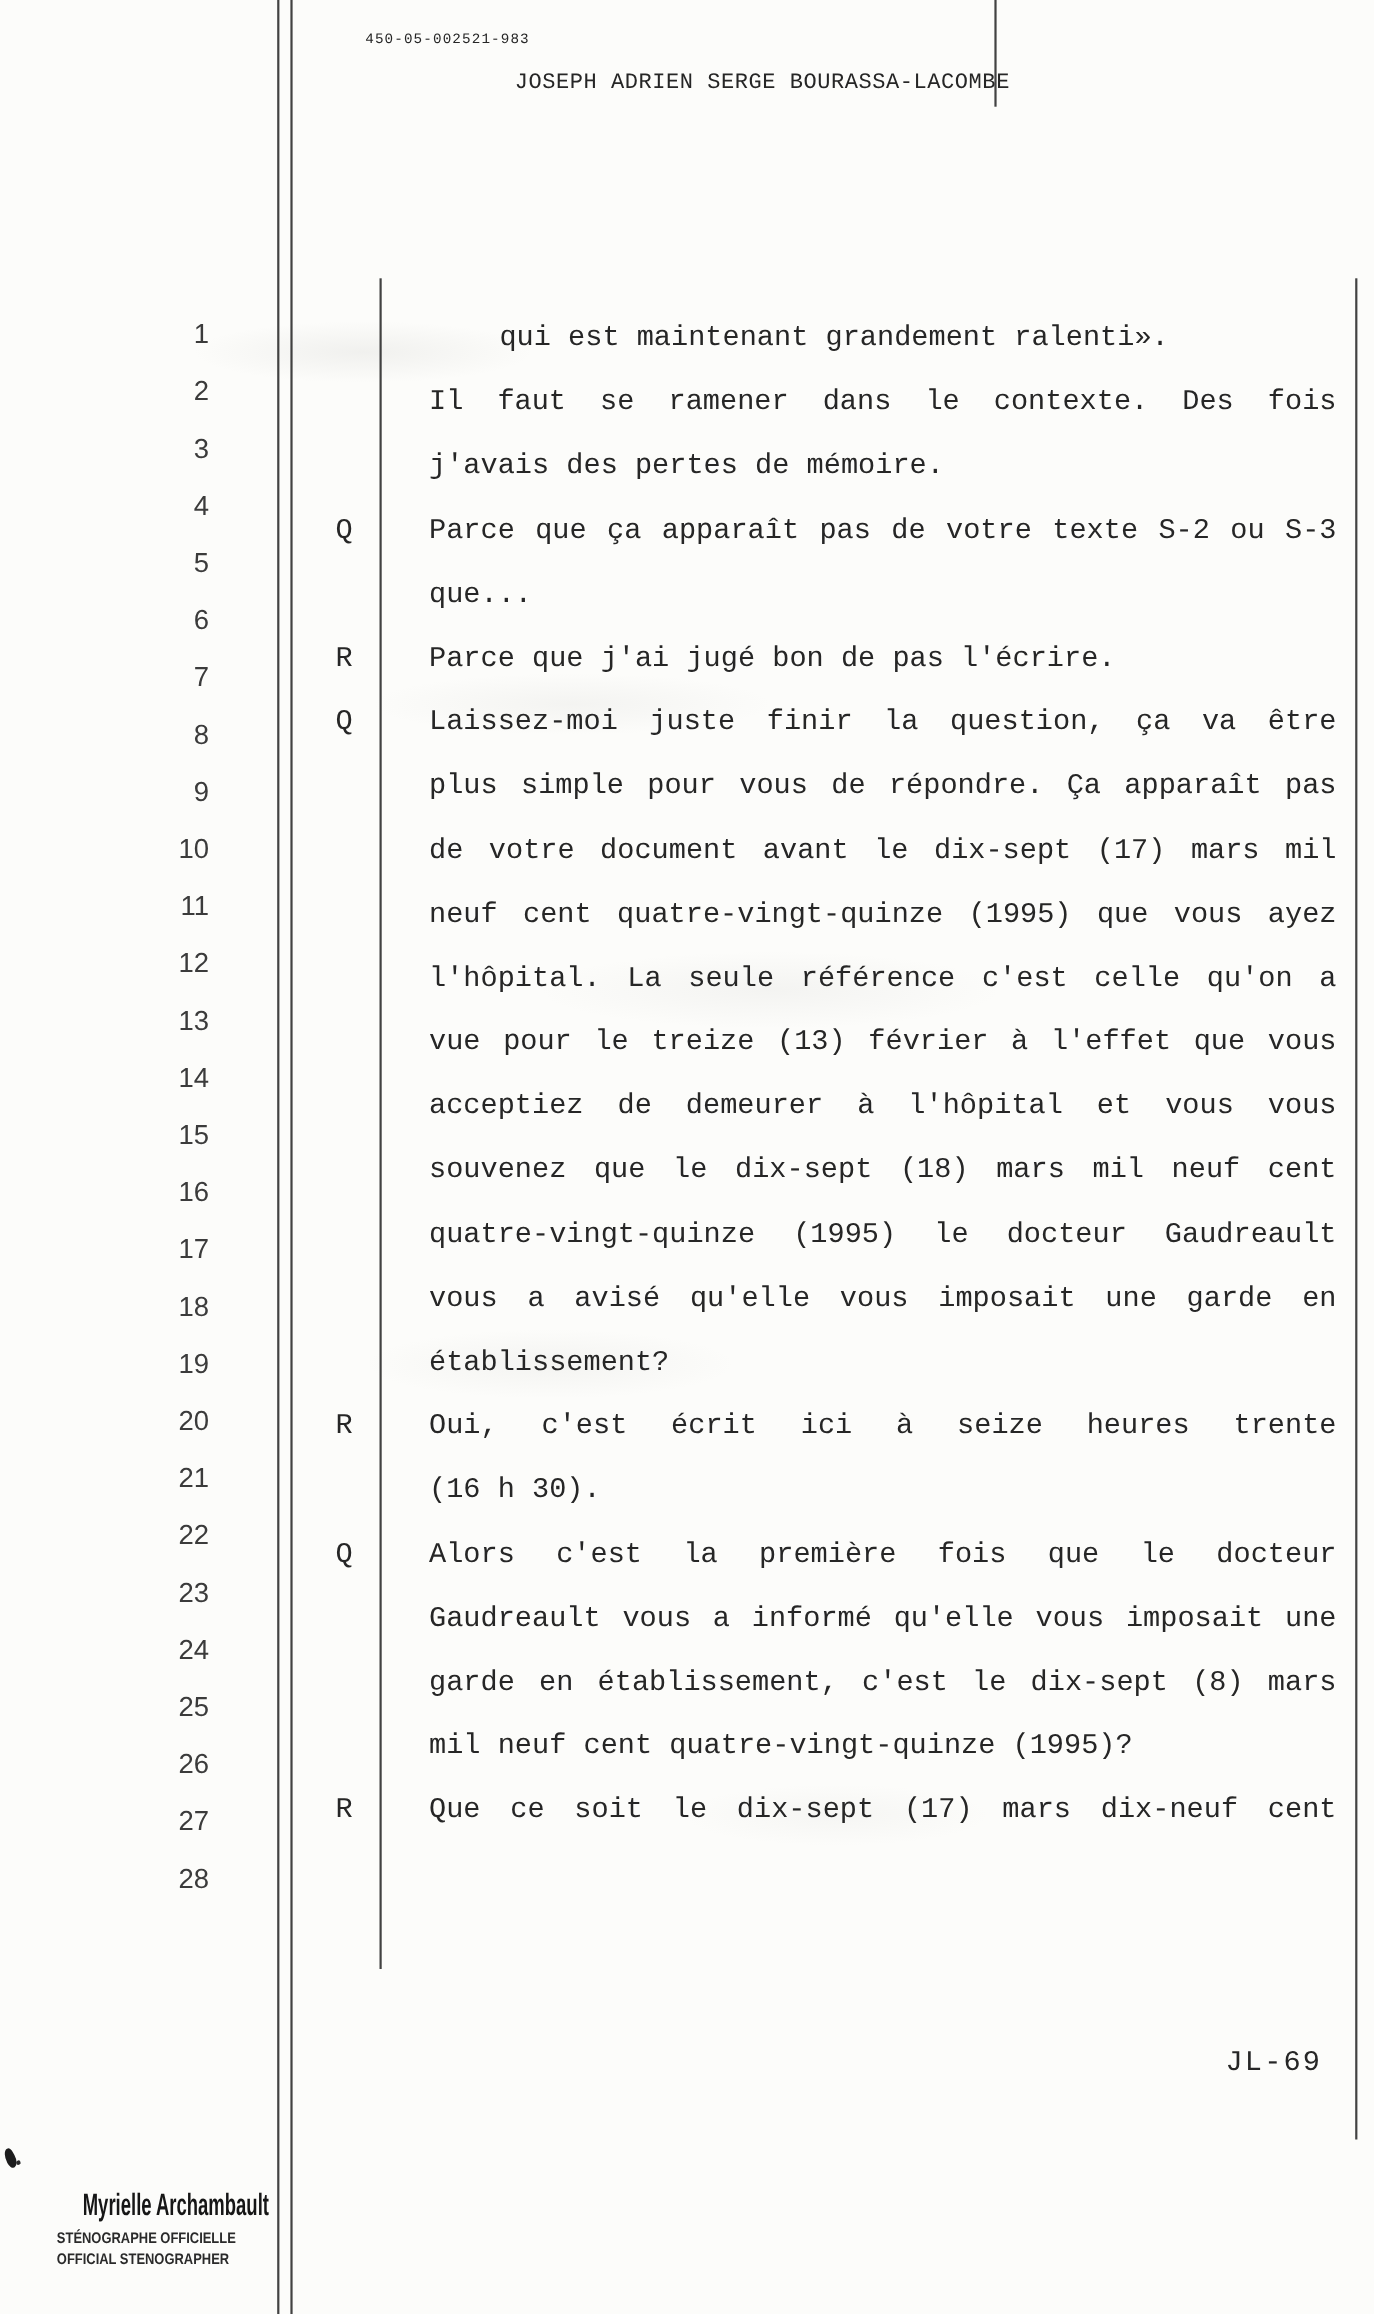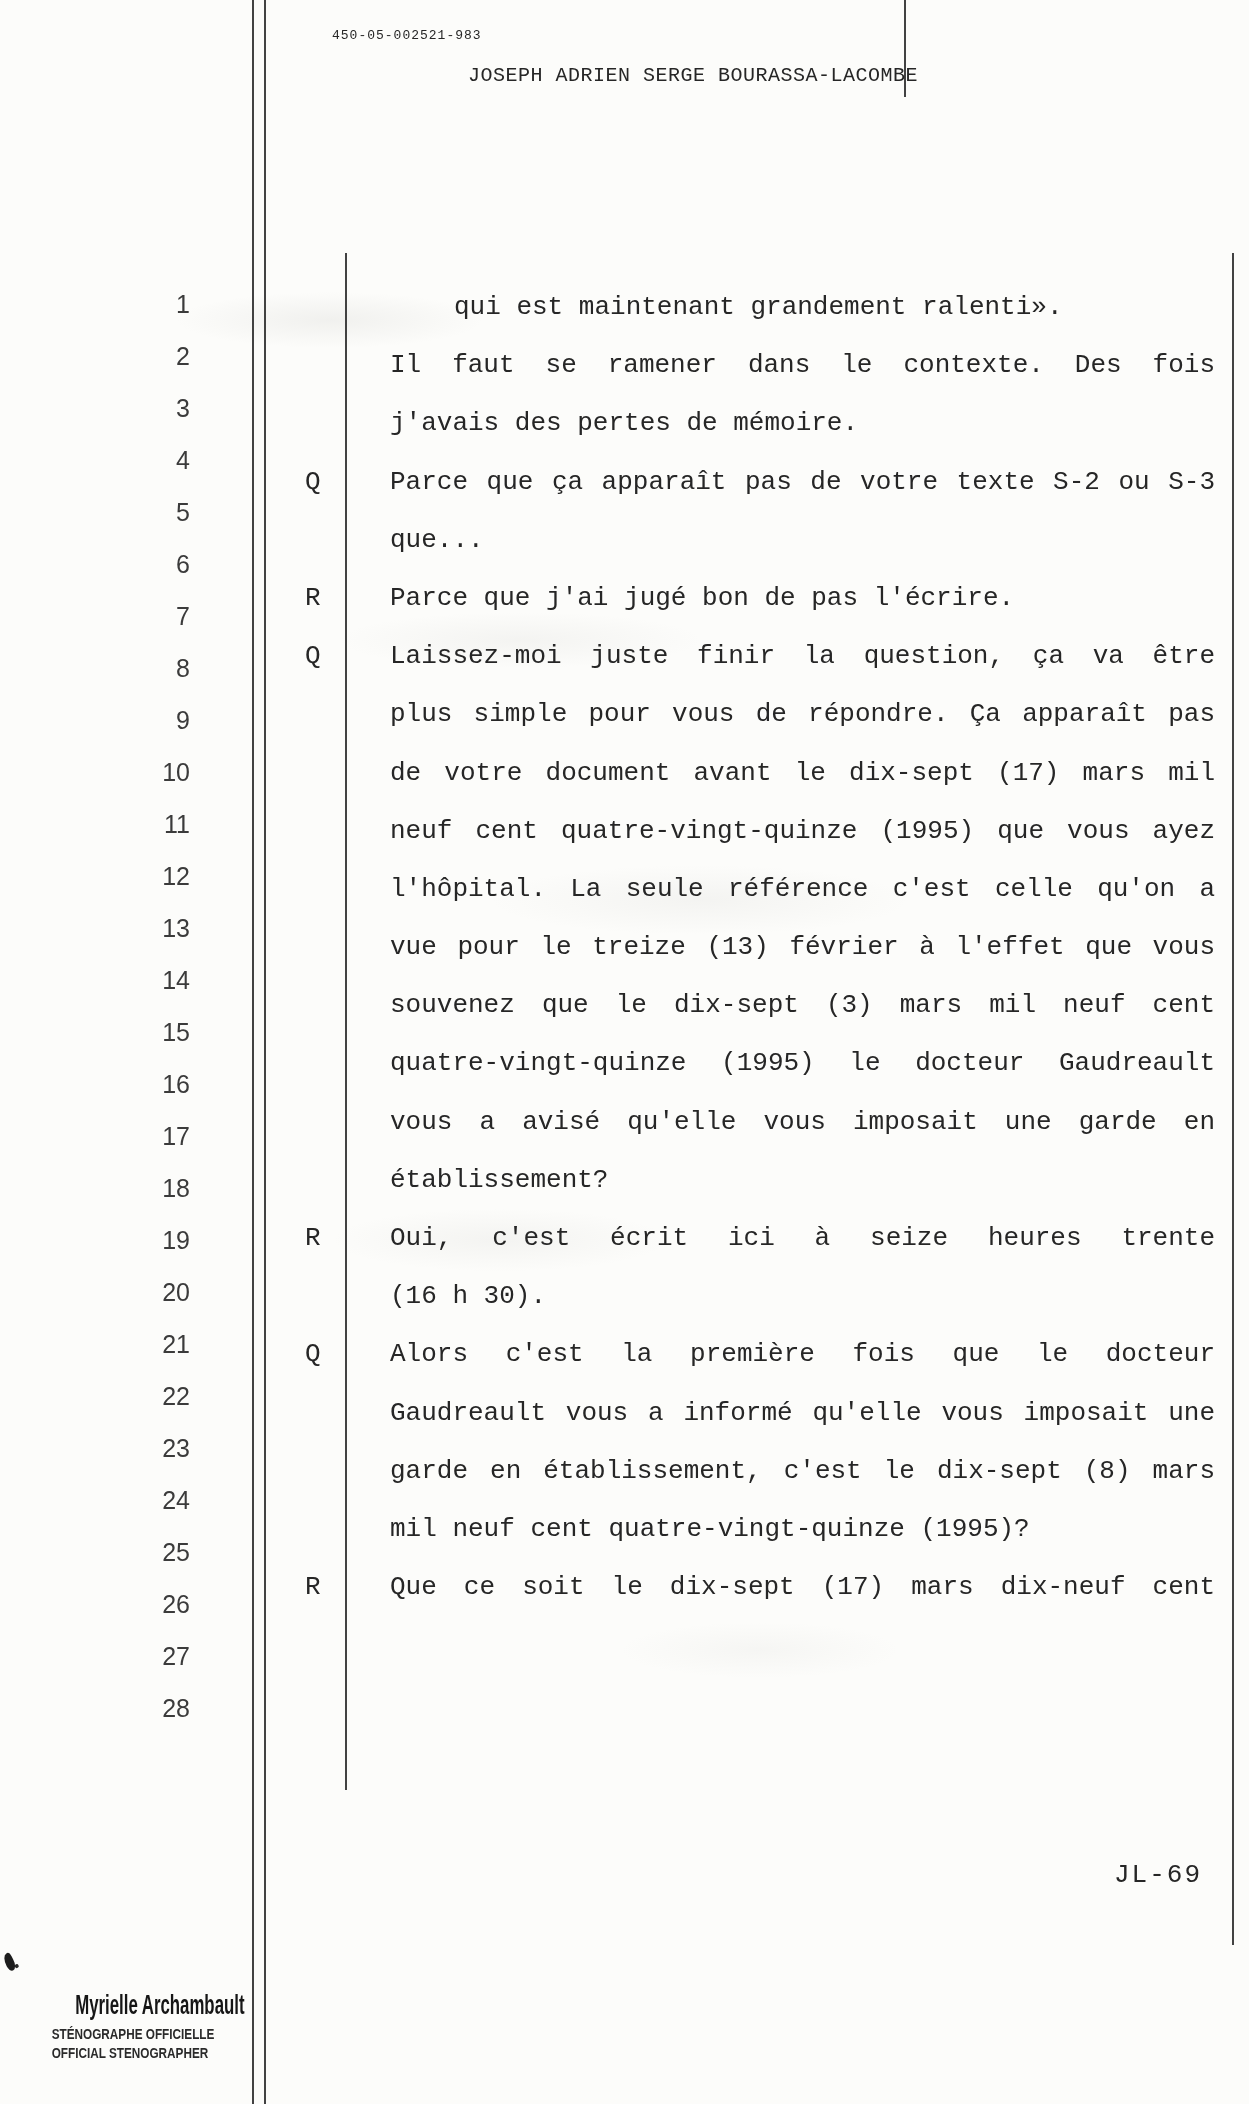--- a/index.html
+++ b/index.html
@@ -140,21 +140,25 @@
       <div class="tline">
         <span class="sp"></span>
         <span class="tx justify">l'hôpital. La seule référence c'est celle qu'on a</span>
       </div>
       <div class="tline">
         <span class="sp"></span>
         <span class="tx justify">vue pour le treize (13) février à l'effet que vous</span>
       </div>
       <div class="tline">
         <span class="sp"></span>
-        <span class="tx justify">souvenez que le dix-sept (3) mars mil neuf cent</span>
+        <span class="tx justify">acceptiez de demeurer à l'hôpital et vous vous</span>
+      </div>
+      <div class="tline">
+        <span class="sp"></span>
+        <span class="tx justify">souvenez que le dix-sept (18) mars mil neuf cent</span>
       </div>
       <div class="tline">
         <span class="sp"></span>
         <span class="tx justify">quatre-vingt-quinze (1995) le docteur Gaudreault</span>
       </div>
       <div class="tline">
         <span class="sp"></span>
         <span class="tx justify">vous a avisé qu'elle vous imposait une garde en</span>
       </div>
       <div class="tline">

